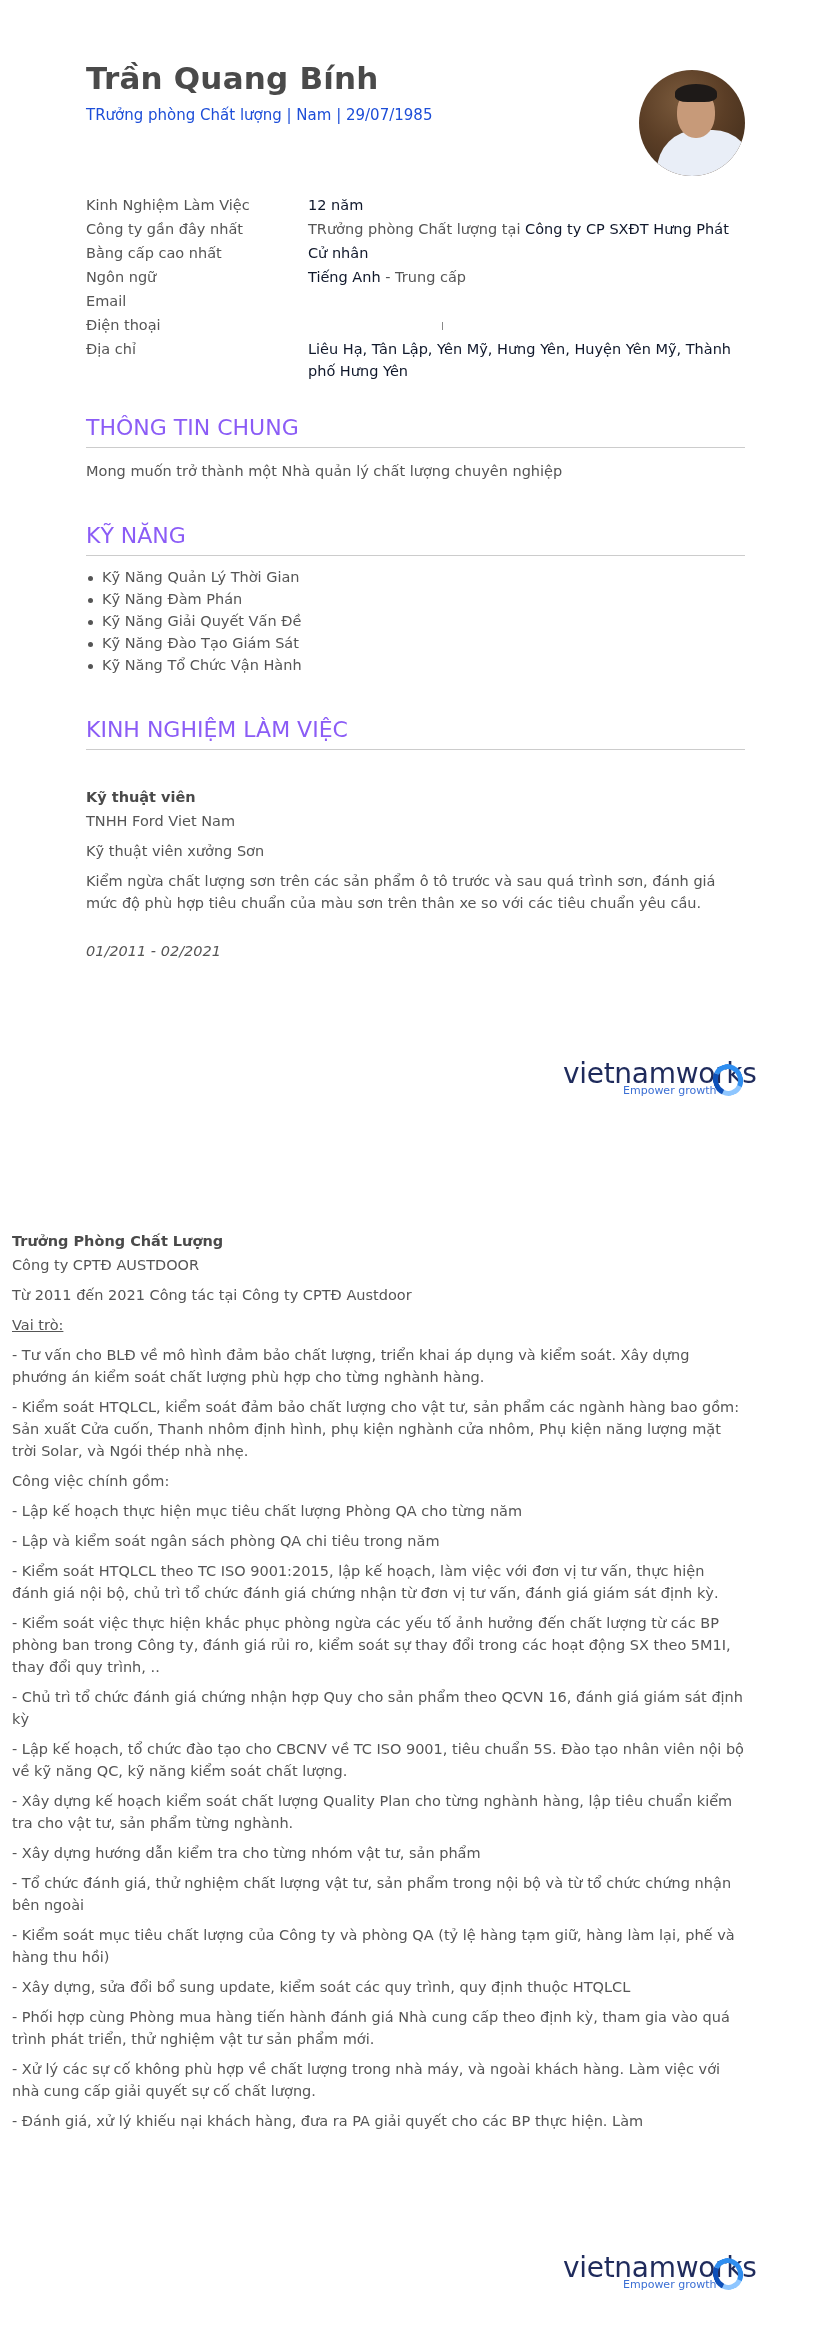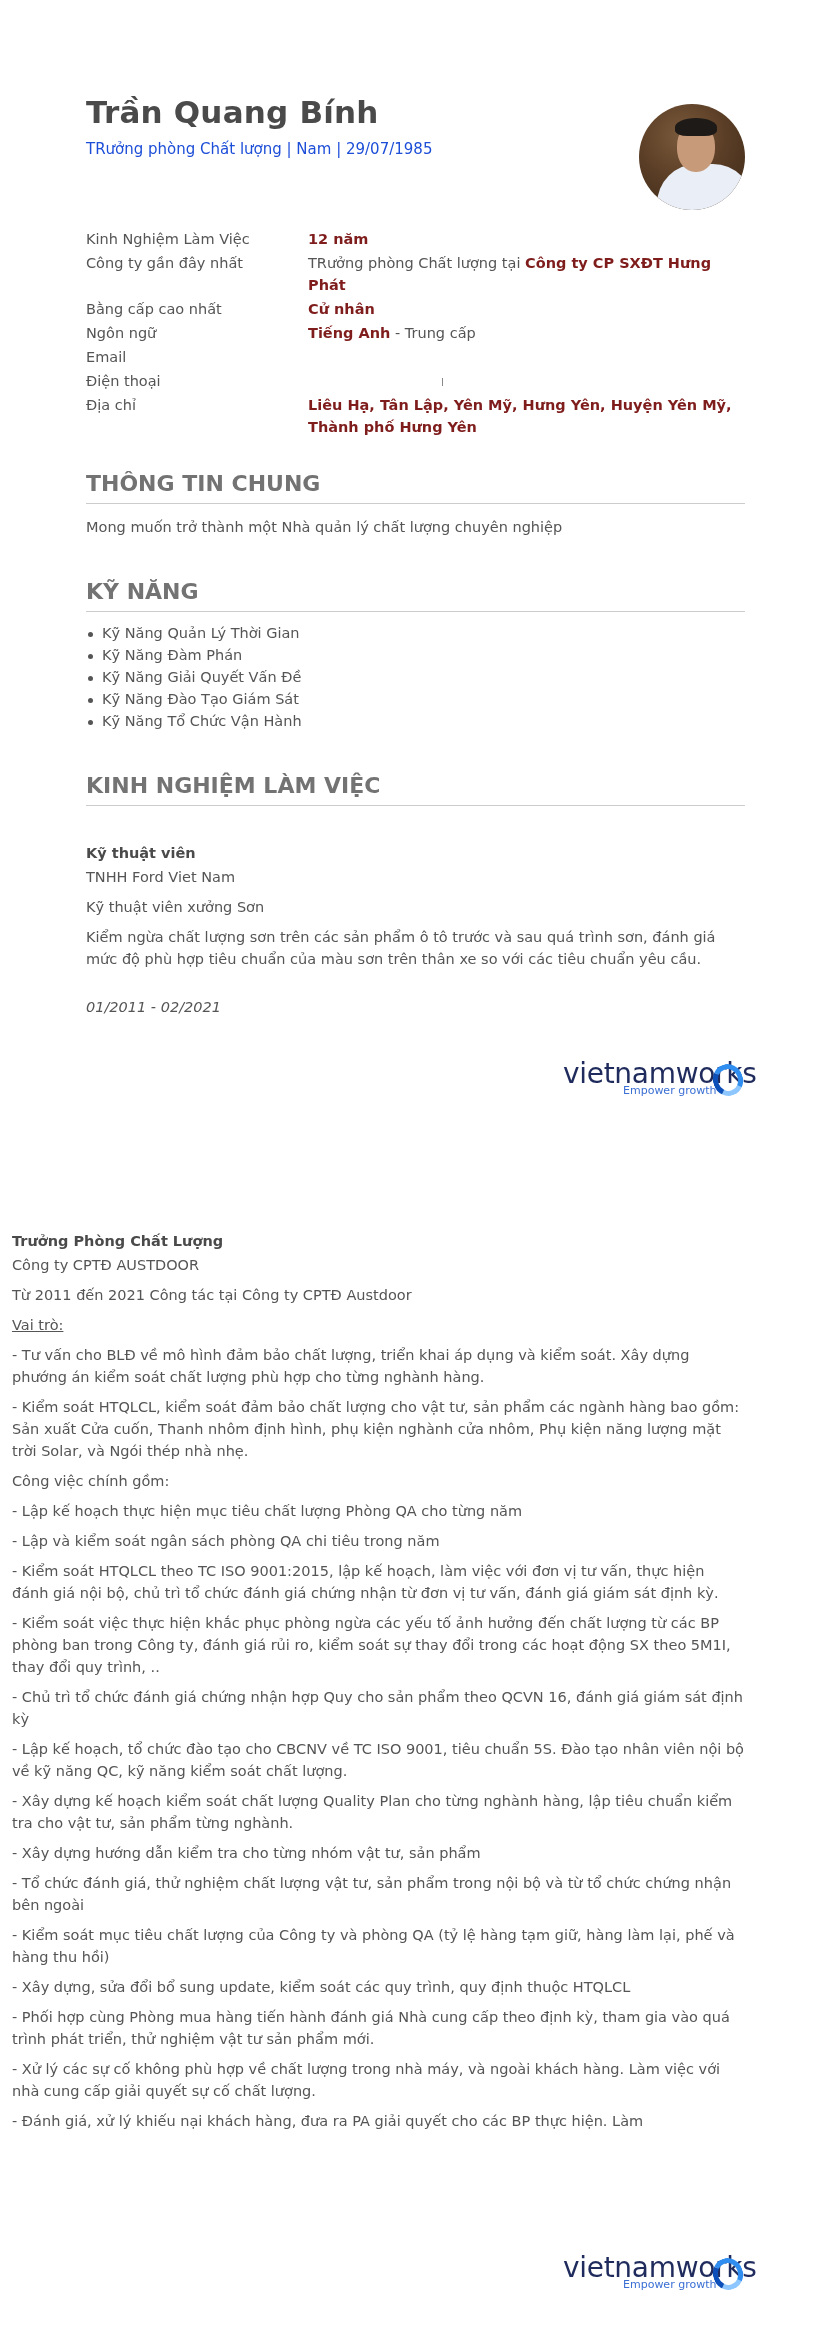--- a/index.html
+++ b/index.html
@@ -10,21 +10,21 @@
     font-size: 14.5px;
     line-height: 22px;
   }
   .page {
     position: relative;
     width: 827px;
     height: 1170px;
     padding: 0 82px 0 86px;
     overflow: hidden;
   }
-  .page1 { padding-top: 92px; }
+  .page1 { padding-top: 58px; }
   .page2 { padding-top: 60px; padding-left: 12px; }
 
   
   .header { position: relative; height: 118px; }
   .name {
     font-size: 31px; line-height: 40px; font-weight: bold; color: #4a4a4a;
     letter-spacing: 0.2px;
   }
   .subtitle { margin-top: 6px; font-size: 15px; color: #1d4ed8; }
   .avatar {
@@ -44,27 +44,27 @@
   .avatar .hair {
     position: absolute; left: 36px; top: 14px; width: 42px; height: 18px;
     border-radius: 50% 50% 30% 30%; background: #1e1a18;
   }
 
   
   .info { margin-top: 18px; }
   .info-row { display: flex; min-height: 22px; margin-bottom: 2px; }
   .info-label { width: 222px; flex: 0 0 222px; color: #555; }
   .info-value { flex: 1; color: #555; }
-  .info-value b { color: #7f1d1d; font-weight: bold; }
+  .info-value b { color: #0f172a; font-weight: normal; }
   .phone-mark { display: inline-block; width: 1px; height: 8px; background: #888; margin-left: 134px; vertical-align: middle; }
 
   
   .section { margin-top: 32px; }
   .section-title {
-    color: #737373; font-size: 22px; line-height: 28px; font-weight: bold;
+    color: #8b5cf6; font-size: 22px; line-height: 28px; font-weight: normal;
     padding-bottom: 5px; border-bottom: 1px solid #cccccc;
   }
   .section-body { margin-top: 12px; }
   .skills { list-style: none; margin-top: 10px; }
   .skills li { position: relative; padding-left: 16px; line-height: 22px; }
   .skills li::before {
     content: ""; position: absolute; left: 2px; top: 10px;
     width: 5px; height: 5px; border-radius: 50%; background: #555;
   }
 

